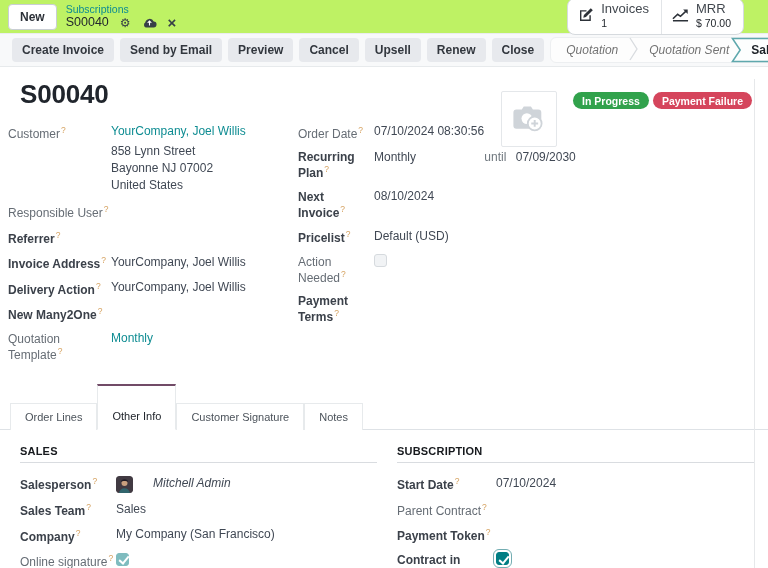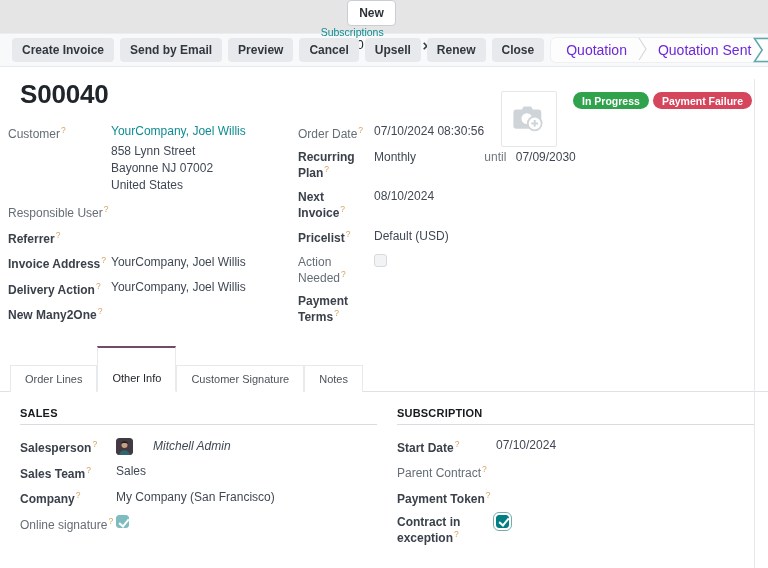--- a/index.html
+++ b/index.html
@@ -1,21 +1,21 @@
 <!DOCTYPE html>
 <html><head>
 <meta charset="utf-8">
 <style>
   * { box-sizing: border-box; margin: 0; padding: 0; }
   html,body { width:768px; height:568px; overflow:hidden; background:#fff;
     font-family:"Liberation Sans", sans-serif; font-size:12px; color:#404854; }
   .screen { position:relative; width:768px; height:568px; background:#fff; }
 
   
-  .cp { height:33px; display:flex; align-items:center; padding:0 24px 0 8px; background:#e5e5e5;flex-direction:column; }
+  .cp { height:33px; display:flex; align-items:center; padding:0 24px 0 8px; background:#bef264; }
   .btn-new { background:#fff; border:1px solid #c9ced4; border-radius:4px; padding:5px 11px;
     font-size:12px; font-weight:700; color:#2c3138; cursor:pointer; margin-right:9px;
     font-family:"Liberation Sans", sans-serif; }
   .bc { line-height:1.15; }
   .bc-parent { display:block; color:#0e8c92; font-size:10.5px; text-decoration:none; cursor:pointer; }
   .bc-row { display:flex; align-items:center; gap:11px; }
   .bc-current { font-size:12.5px; color:#23282e; }
   .bc-ico { color:#374047; font-size:12px; line-height:1; cursor:pointer; display:inline-flex; align-items:center; }
   .bc-x { font-size:15px; font-weight:700; color:#374047; }
   .stats { margin-left:auto; display:flex; border:1px solid #d6dade; border-radius:8px; background:#fff; overflow:hidden; }
@@ -25,21 +25,21 @@
   .stat-lbl { font-size:13px; color:#42484f; }
   .stat-val { font-size:10.5px; color:#23282e; }
 
   
   .toolbar { height:34px; background:#f8f9fa; border-top:1px solid #ebedef; border-bottom:1px solid #e7eaec;
     display:flex; align-items:center; padding:0 12px; gap:6px; }
   .tb-btn { background:#e7e9ed; border:none; border-radius:4px; padding:5px 10px; font-size:12px;
     color:#32373e; font-weight:600; cursor:pointer; font-family:"Liberation Sans", sans-serif; white-space:nowrap; }
   .statusbar { margin-left:auto; display:flex; align-items:center; height:26px; background:#fdfdfd;
     border:1px solid #edeff1; border-radius:6px; padding-left:4px; }
-  .step { color:#6d28d9; font-size:14px; padding:0 11px; white-space:nowrap; cursor:pointer; }
+  .step { color:#737373; font-size:12px; padding:0 11px; white-space:nowrap; cursor:pointer;font-style:italic; }
   .step-sep { display:block; }
   .step-active { position:relative; height:26px; display:flex; align-items:center; margin-left:-9px; cursor:pointer; }
   .step-active svg { position:absolute; inset:0; width:100%; height:100%; }
   .step-active .step-lbl { position:relative; font-weight:700; color:#1d2228; padding:0 13px 0 20px; white-space:nowrap; }
 
   
   .sheet { position:relative; background:#fff; height:501px; }
   .chatter-divider { position:absolute; left:754px; top:0; bottom:0; width:1px; background:#e6e8ea; }
   .title { margin:12px 0 0 20px; font-size:26px; font-weight:600; color:#20252c; letter-spacing:-0.2px; }
 
@@ -217,20 +217,24 @@
           <span class="val">YourCompany, Joel Willis</span>
         </div>
         <div class="frow">
           <span class="lbl b"><span>Delivery Action</span><span class="hm">?</span></span>
           <span class="val">YourCompany, Joel Willis</span>
         </div>
         <div class="frow">
           <span class="lbl b"><span>New Many2One</span><span class="hm">?</span></span>
           <span class="val"></span>
         </div>
+        <div class="frow">
+          <span class="lbl"><span>Quotation Template</span><span class="hm">?</span></span>
+          <span class="val"><a class="link">Monthly</a></span>
+        </div>
       </div>
 
       <div class="fcol-right">
         <div class="frow">
           <span class="lbl"><span>Order Date</span><span class="hm">?</span></span>
           <span class="val">07/10/2024 08:30:56</span>
         </div>
         <div class="frow">
           <span class="lbl b"><span>Recurring Plan</span><span class="hm">?</span></span>
           <span class="val">

